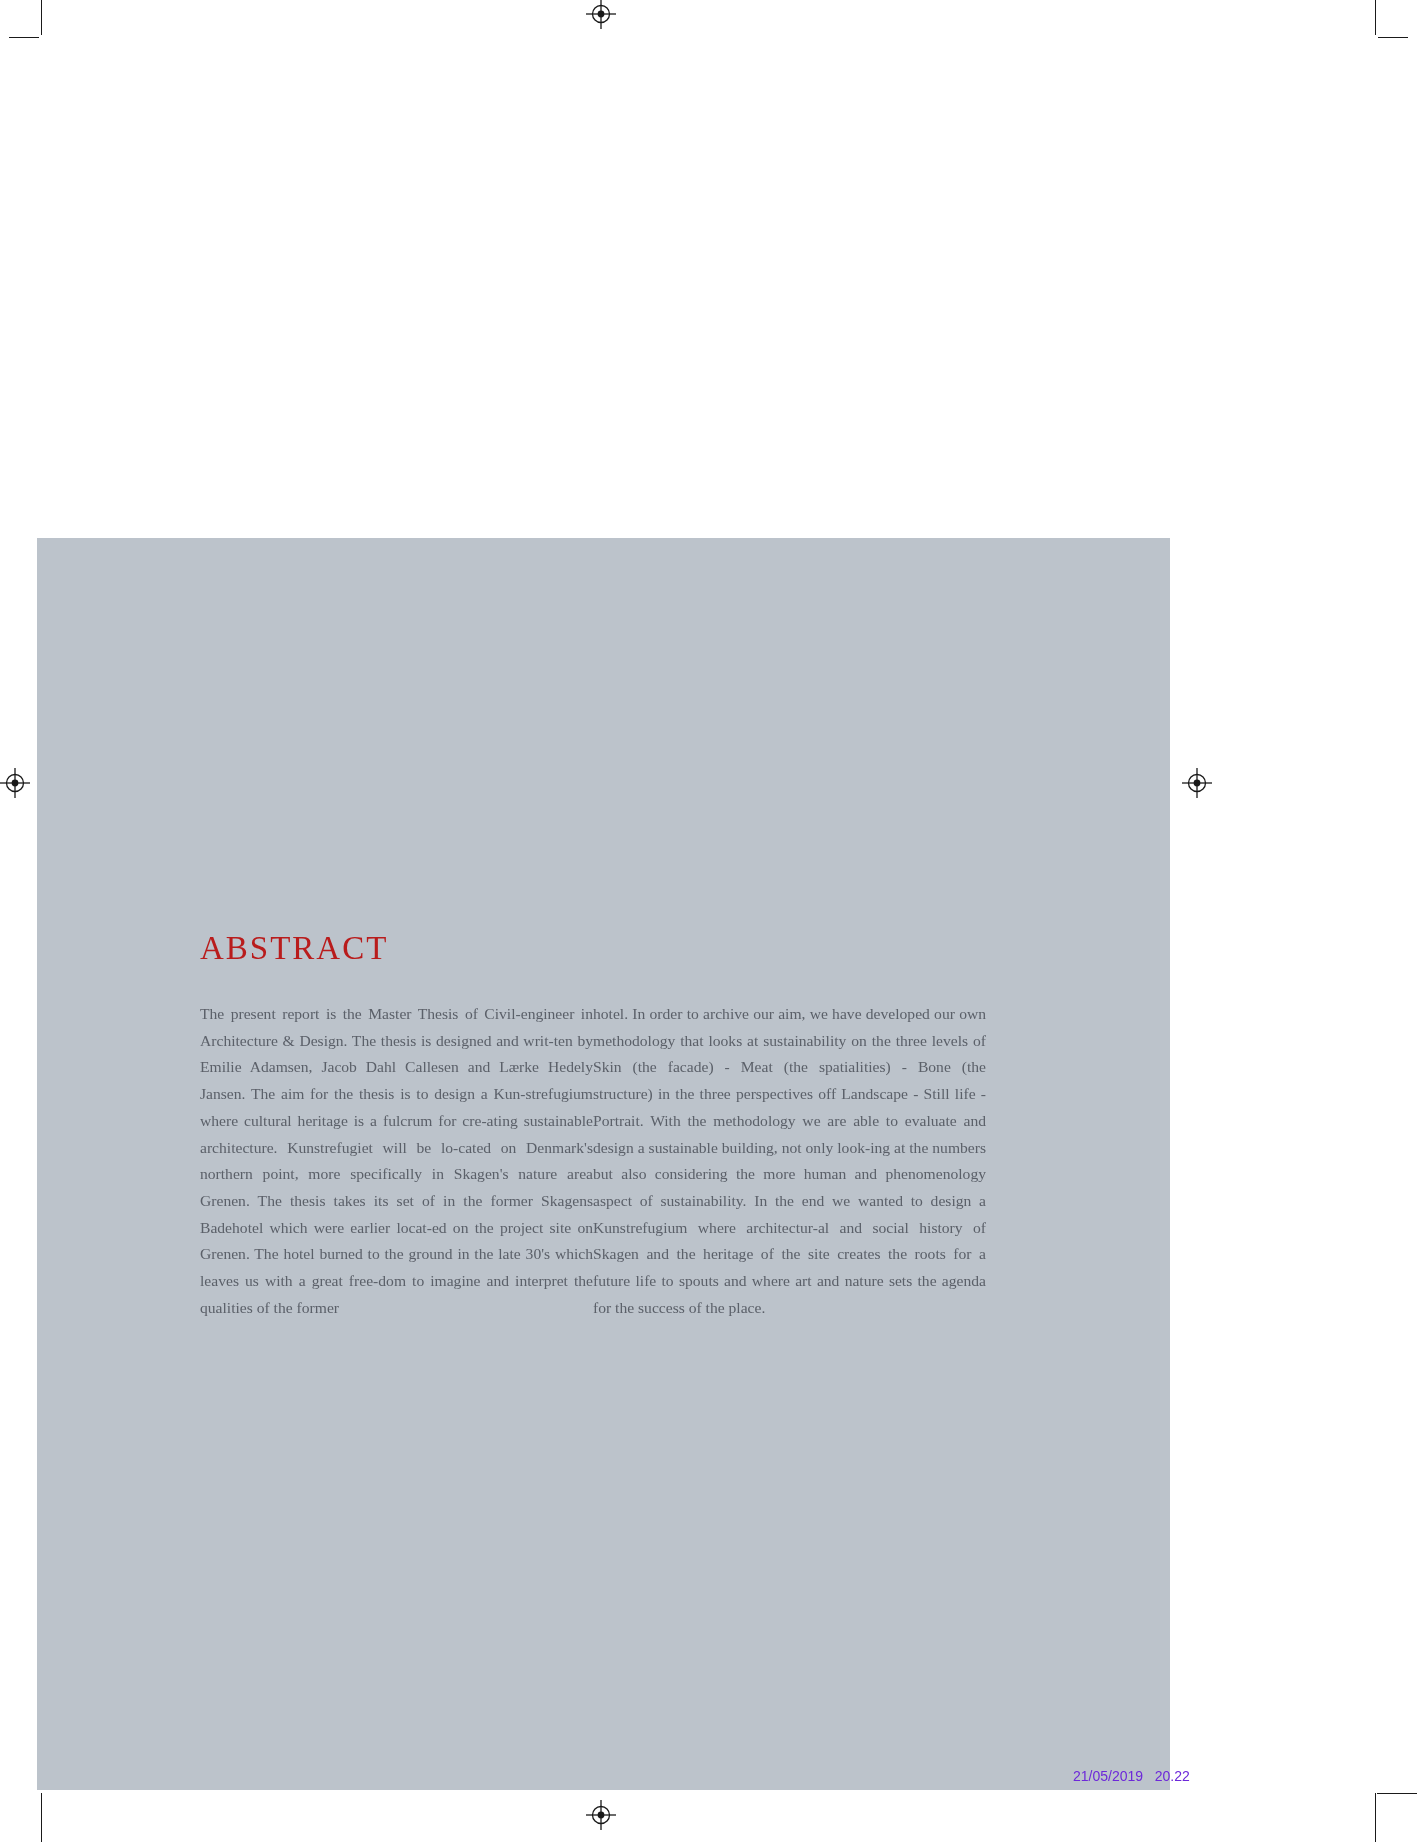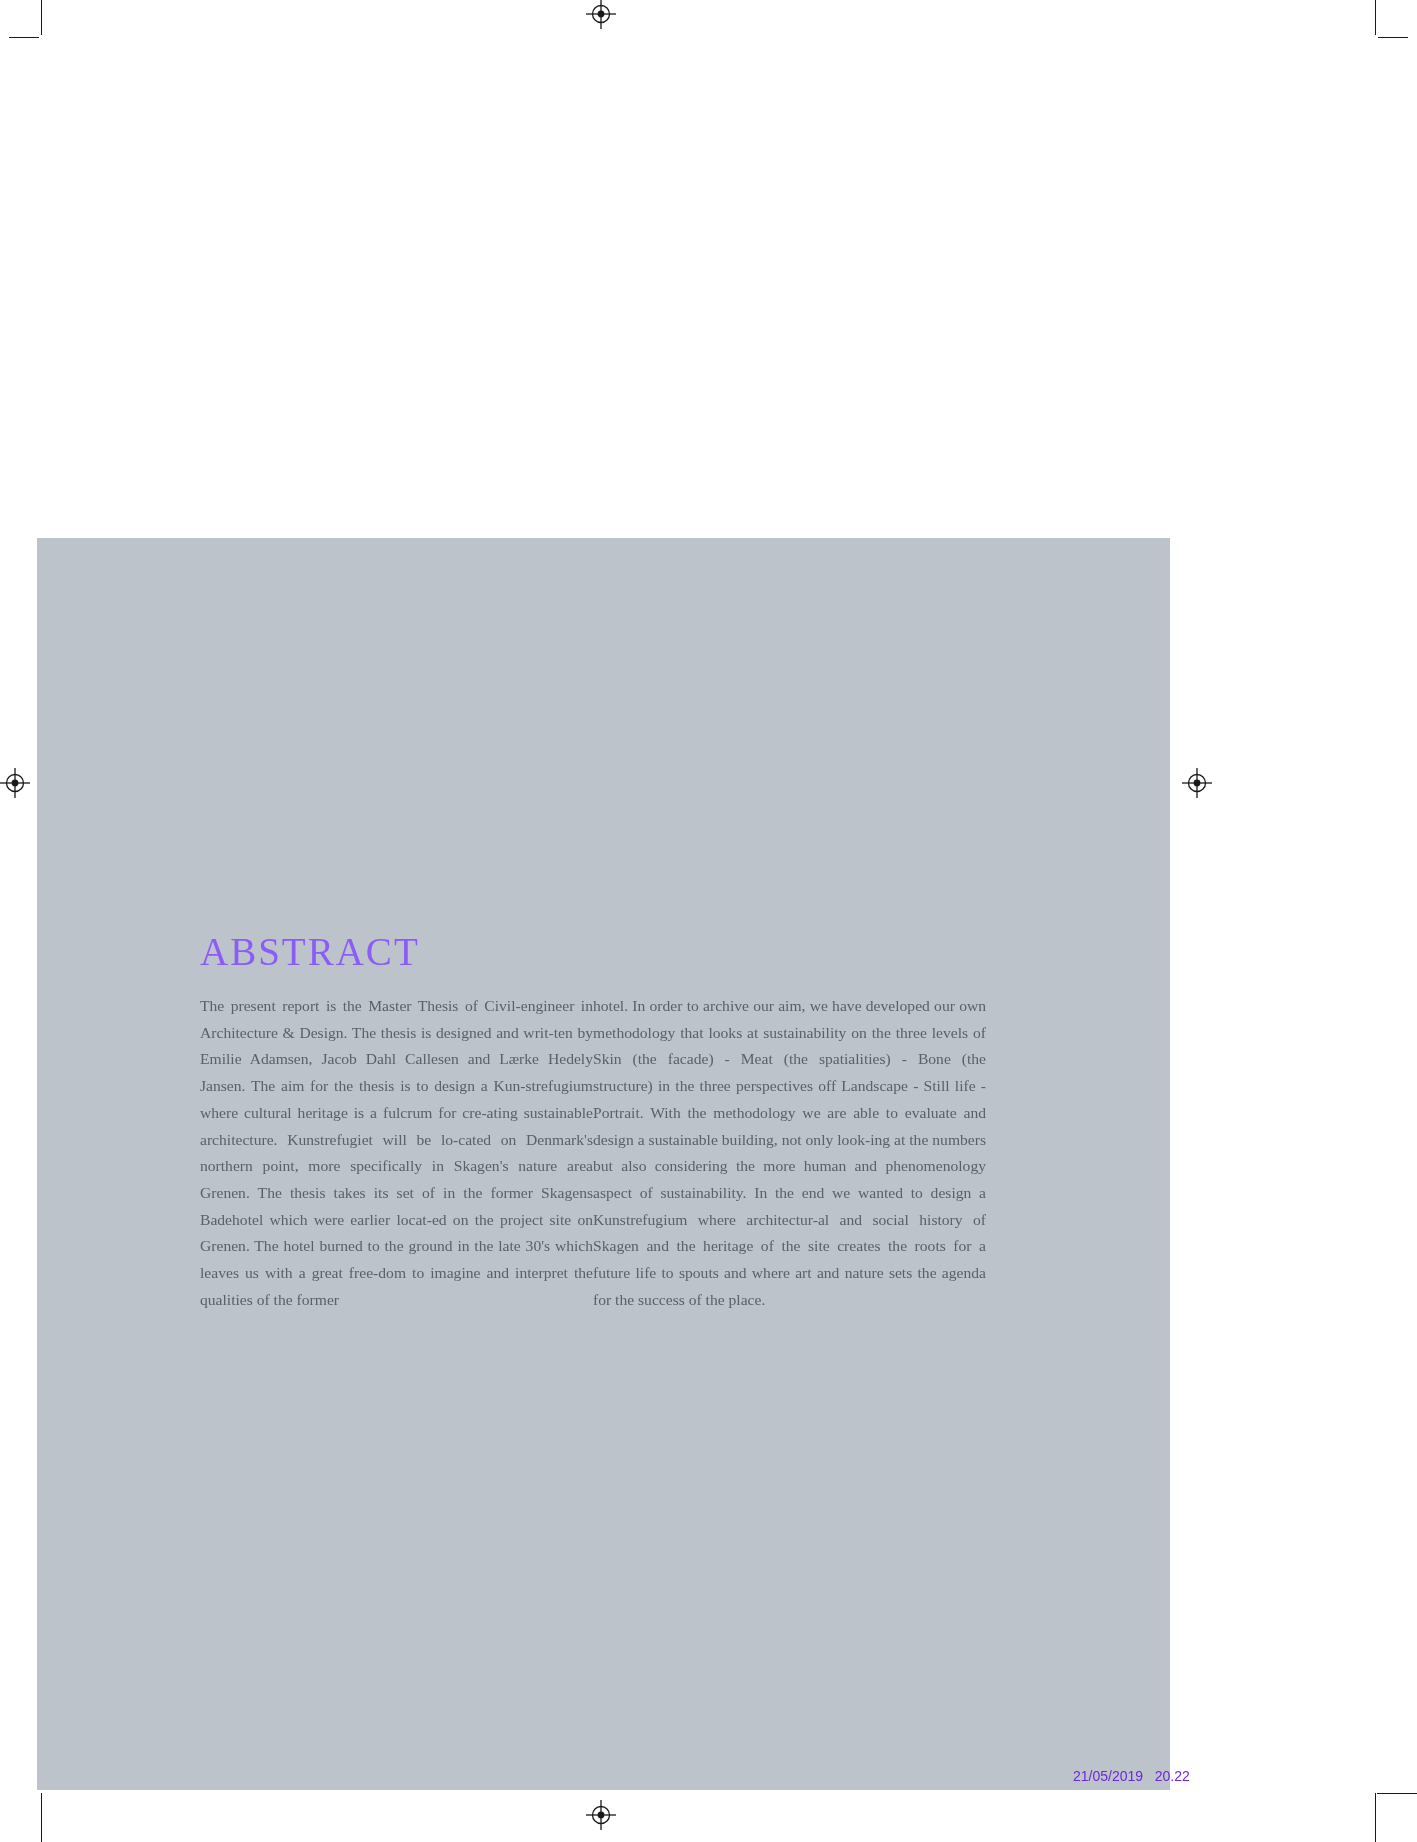--- a/index.html
+++ b/index.html
@@ -43,25 +43,25 @@
 
   
   #abstract-section {
     position: absolute;
     left: 200px;
     top: 400px;
     width: 806px;
   }
   #abstract-title {
     font-family: "Liberation Serif", serif;
-    font-size: 39px;
+    font-size: 33px;
     font-weight: 400;
     letter-spacing: 2.0px;
-    color: #8b5cf6;
-    margin: 0 0 22px 0;
+    color: #b91c1c;
+    margin: 0 0 36px 0;
     line-height: 1;
   }
   #abstract-columns {
     display: flex;
   }
   .abstract-col {
     width: 393px;
     font-size: 15.6px;
     line-height: 26.7px;
     color: #5b6069;

